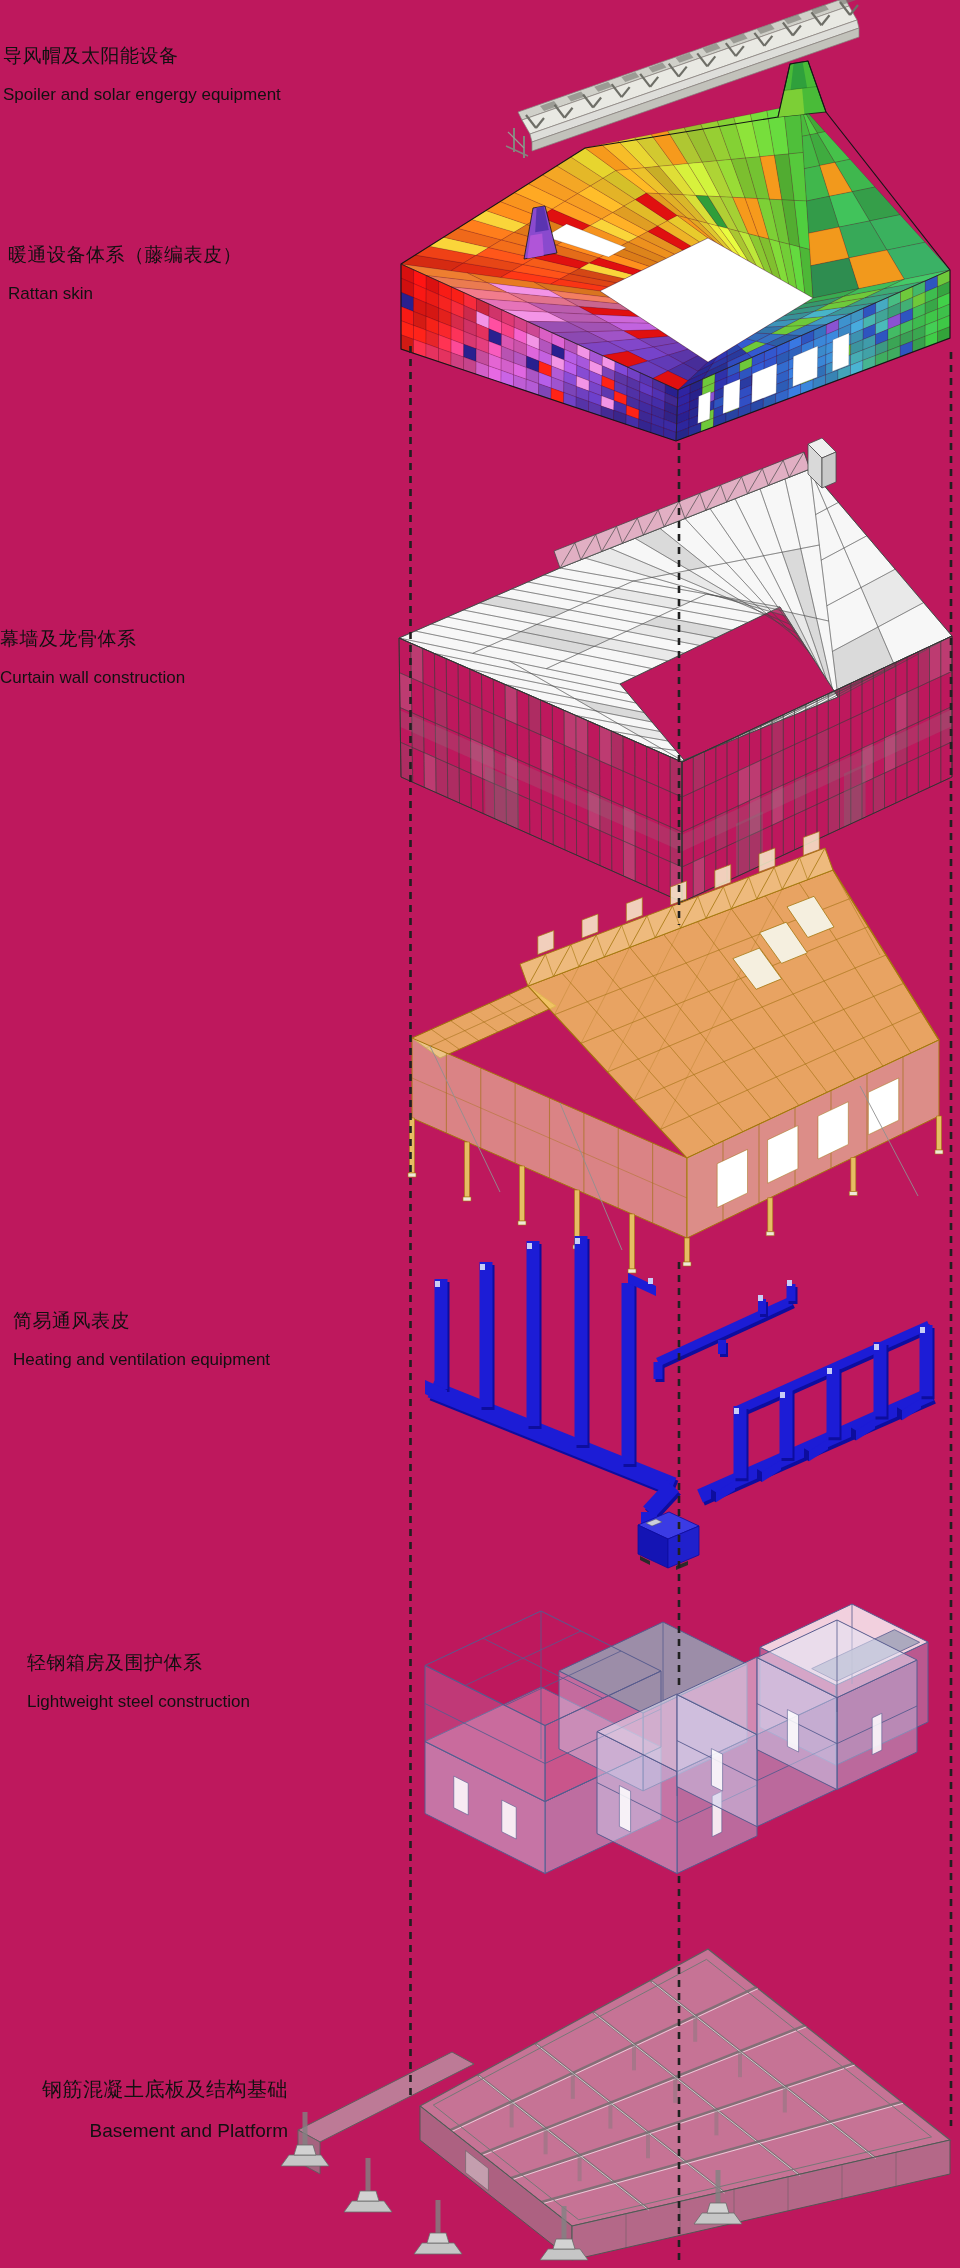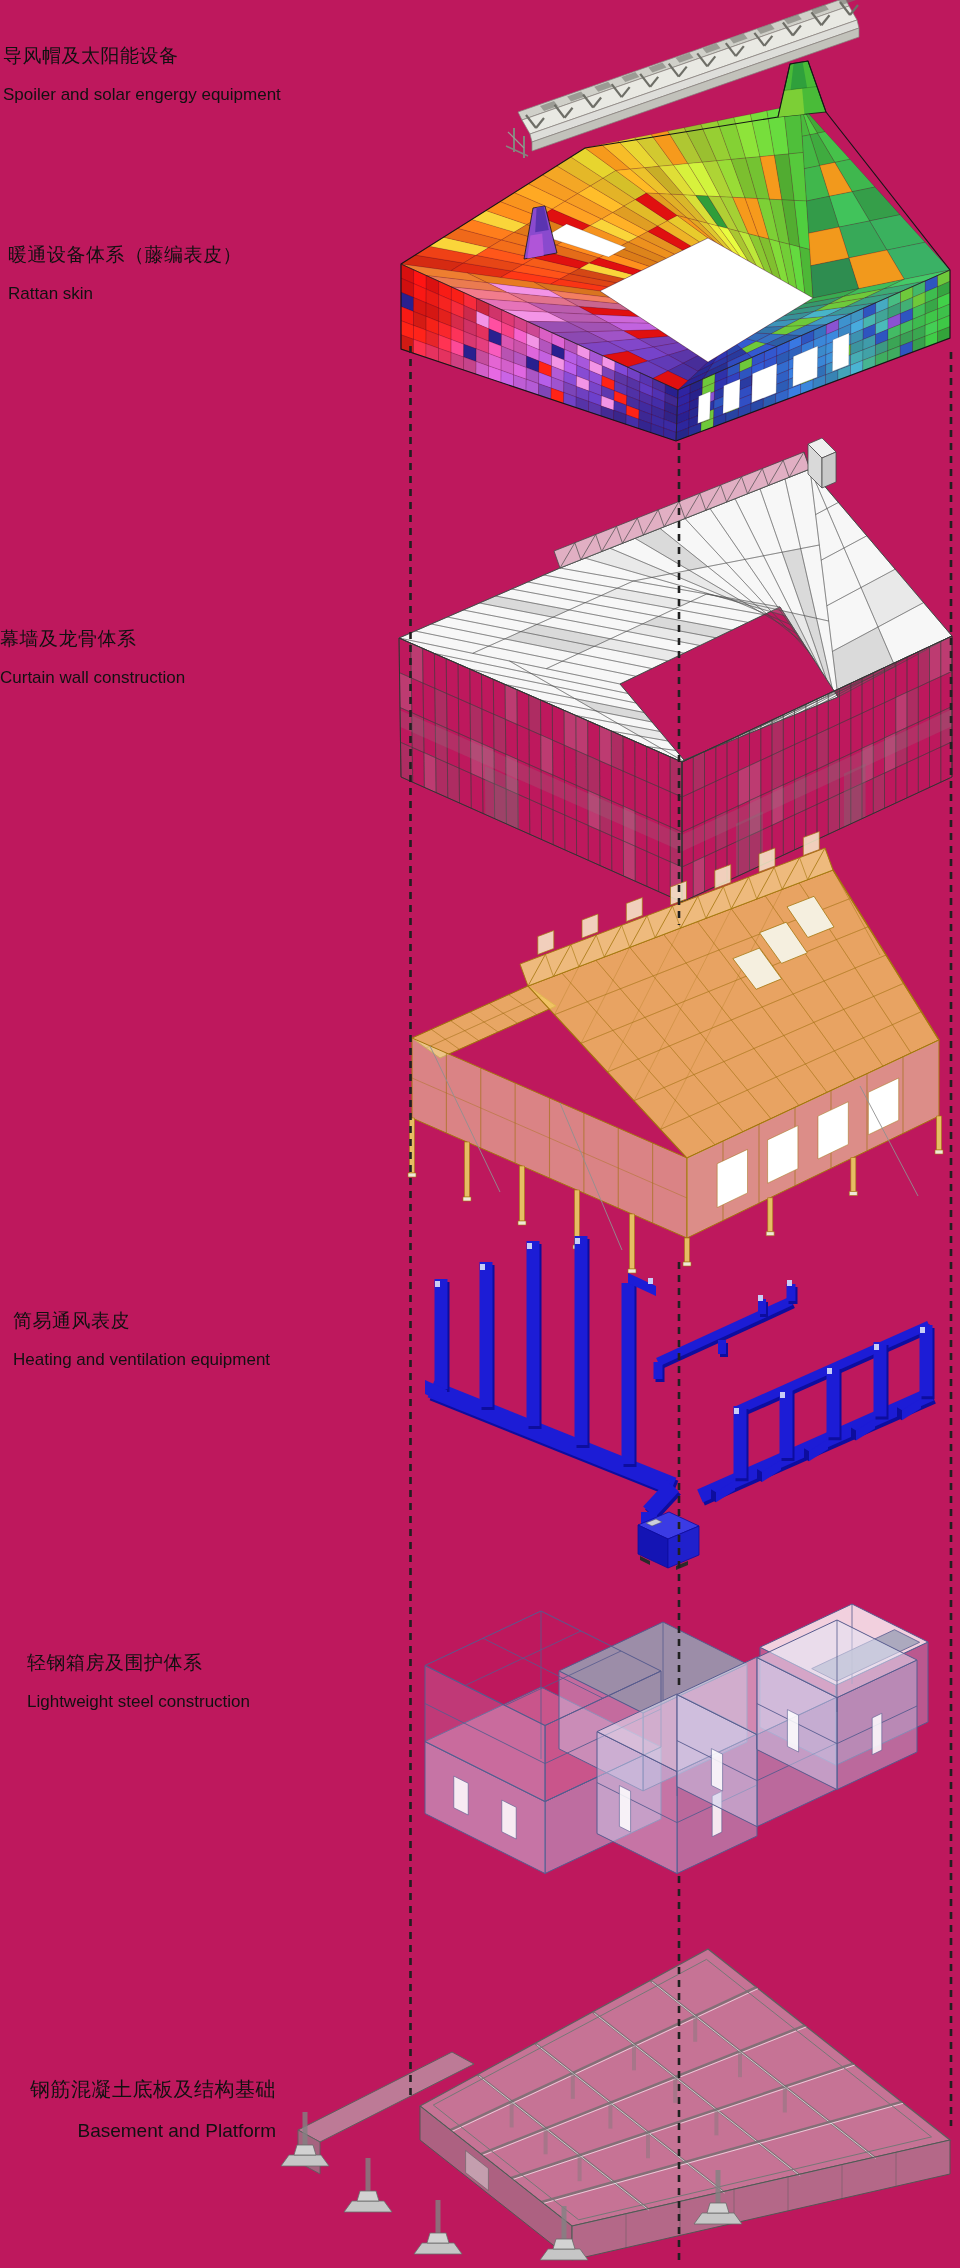--- a/index.html
+++ b/index.html
@@ -2,21 +2,21 @@
 <html><head>
 <meta charset="utf-8">
 <style>
   html,body{margin:0;padding:0;background:#fff;}
   .stage{position:relative;width:960px;height:2268px;background:#be185d;overflow:hidden;
          font-family:"Liberation Sans", sans-serif;}
   #art{position:absolute;left:0;top:0;}
   .label{position:absolute;color:#111;line-height:1.22;white-space:nowrap;}
   .label .zh{font-size:19px;letter-spacing:.5px;}
   .label .en{font-size:17px;margin-top:18px;}
-  .label.big .zh{font-size:20px;}
+  .label.big .zh{font-size:20px;margin-left:12px;}
   .label.big .en{font-size:19px;text-align:right;}
 </style>
 </head>
 <body>
 
 <div class="stage">
 
   <svg id="art" width="960" height="2268" viewBox="0 0 960 2268">
     <g id="g-spoiler">
         <polygon points="518.0,112.0 845.0,-2.0 849.0,6.0 522.0,120.0" fill="#d0d0c9" stroke="#85857e" stroke-width="0.7"></polygon>

